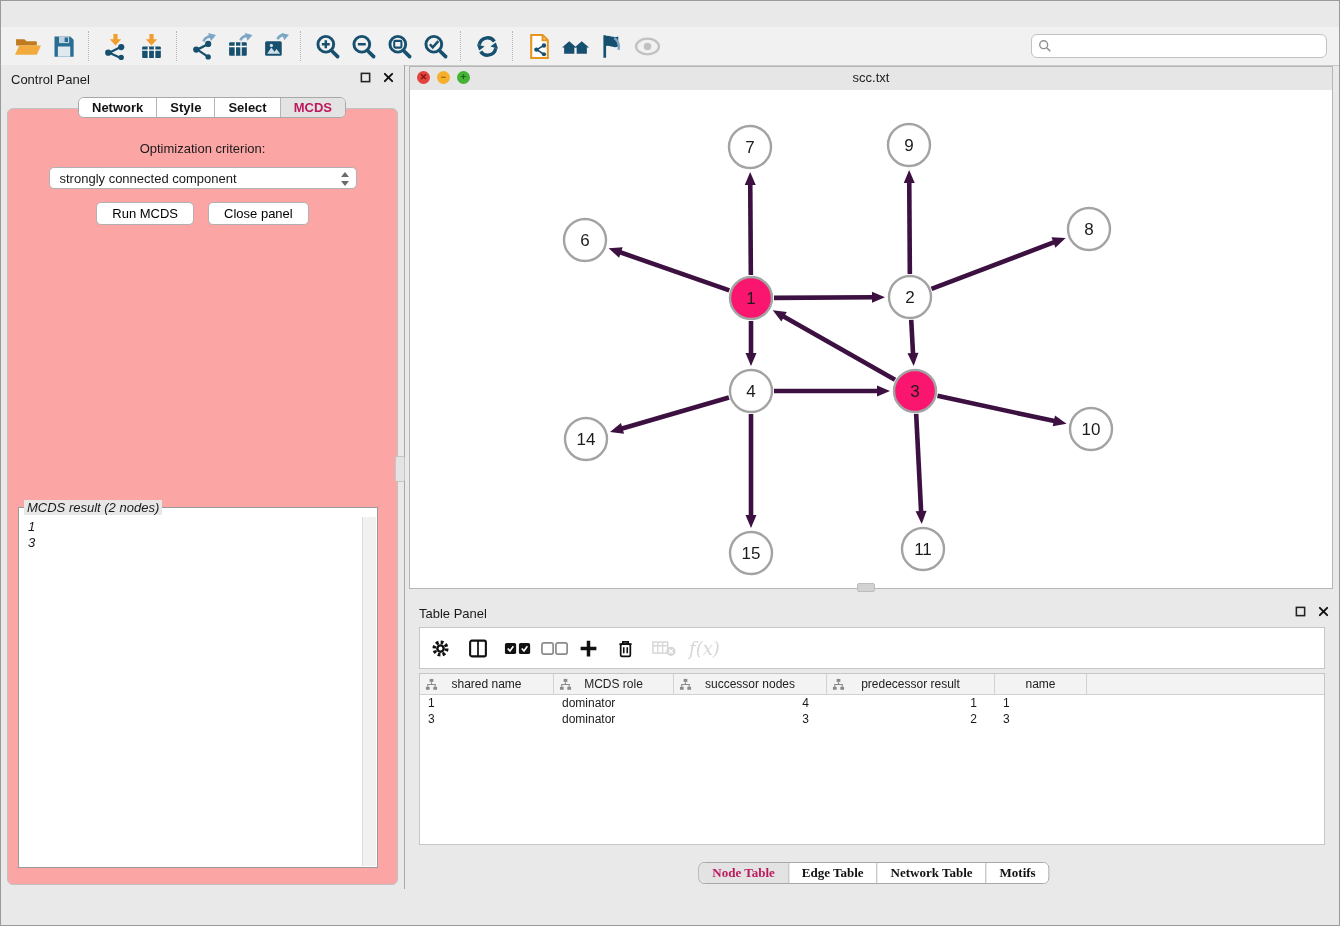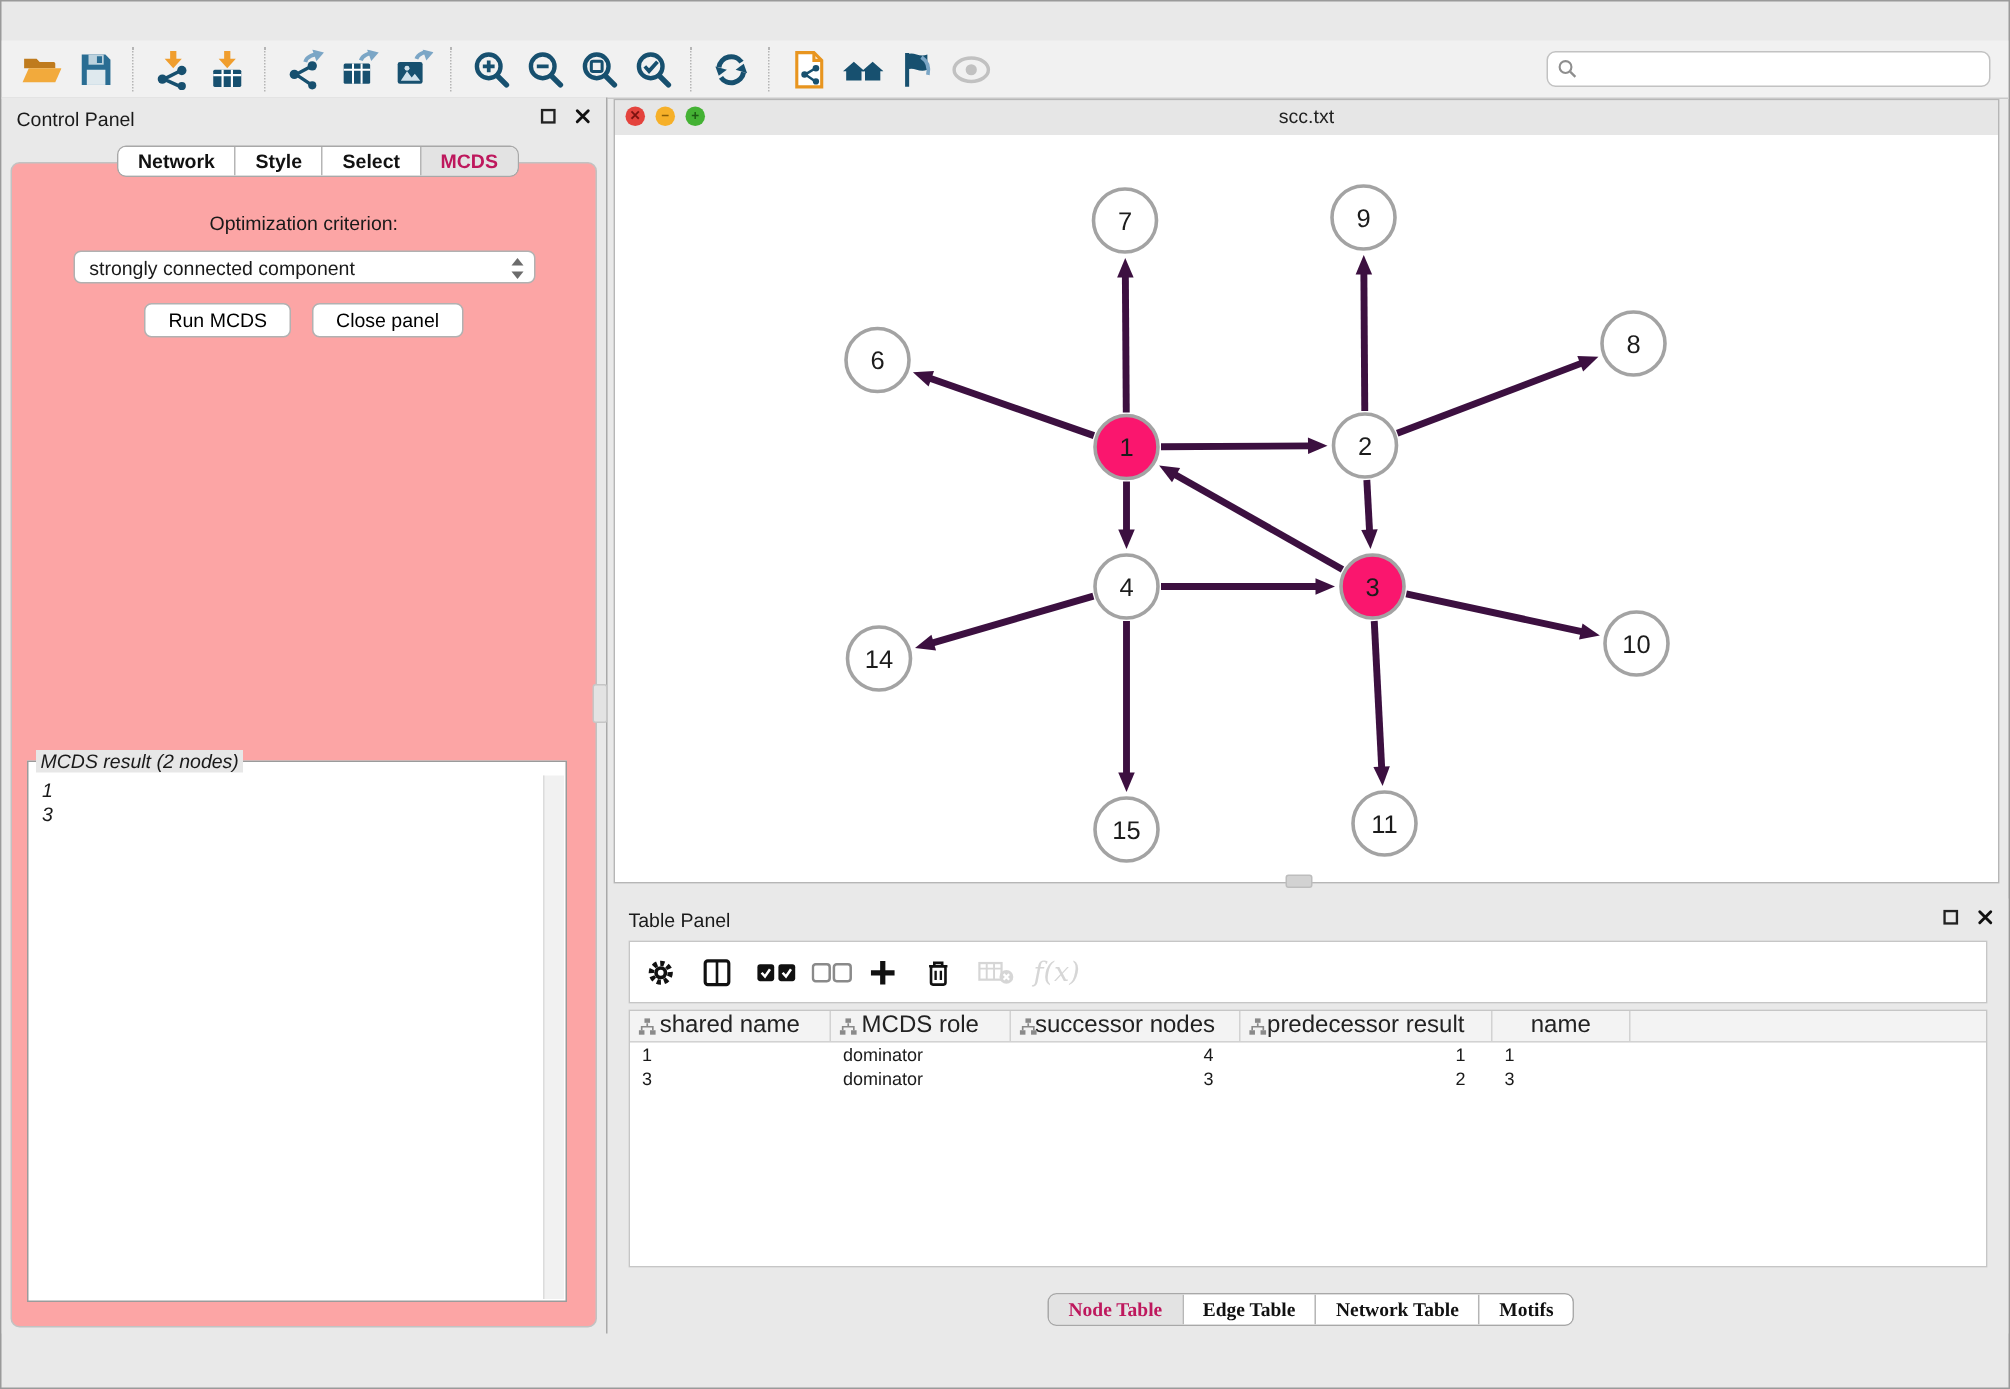--- a/index.html
+++ b/index.html
@@ -72,21 +72,21 @@
   
   .table-panel{position:absolute;left:408px;top:598px;right:0;bottom:36px;background:#e9e9e9;}
   .tp-toolbar{position:absolute;left:10px;right:14px;top:28px;height:42px;background:#fff;
               border:1px solid #c6c6c6;display:flex;align-items:center;padding-left:10px;box-sizing:border-box;}
   .t-ico{width:37px;display:flex;align-items:center;cursor:default;}
   .t-ico svg{height:21px;}
   .fx{font-family:"DejaVu Serif",serif;font-style:italic;font-size:18px;color:#b5b5b5;}
   .tp-table{position:absolute;left:10px;right:14px;top:74px;bottom:44px;background:#fff;
             border:1px solid #c6c6c6;box-sizing:border-box;overflow:hidden;}
   .hrow{display:flex;height:20px;background:#f3f3f3;border-bottom:1px solid #d2d2d2;}
-  .hcell{position:relative;display:flex;align-items:center;justify-content:center;font-size:16px;
+  .hcell{position:relative;display:flex;align-items:center;justify-content:center;font-size:12px;
          color:#222;border-right:1px solid #d2d2d2;box-sizing:border-box;cursor:default;}
   .hcell svg{position:absolute;left:5px;width:13px;height:13px;}
   .trow{display:flex;height:16px;font-size:12px;line-height:16px;}
   .tcell{box-sizing:border-box;padding:0 8px;overflow:hidden;white-space:nowrap;}
   .tcell.right{text-align:right;padding-right:18px;}
   .tp-tabs{position:absolute;left:50%;transform:translateX(-50%);bottom:5px;font-family:Liberation Serif, serif;}
   
   .statusbar{position:absolute;left:0;bottom:0;right:0;height:36px;background:#ececec;
              border-top:1px solid #c6c6c6;}
   .sb-left{position:absolute;left:10px;top:6px;width:30px;height:24px;background:#fafafa;

